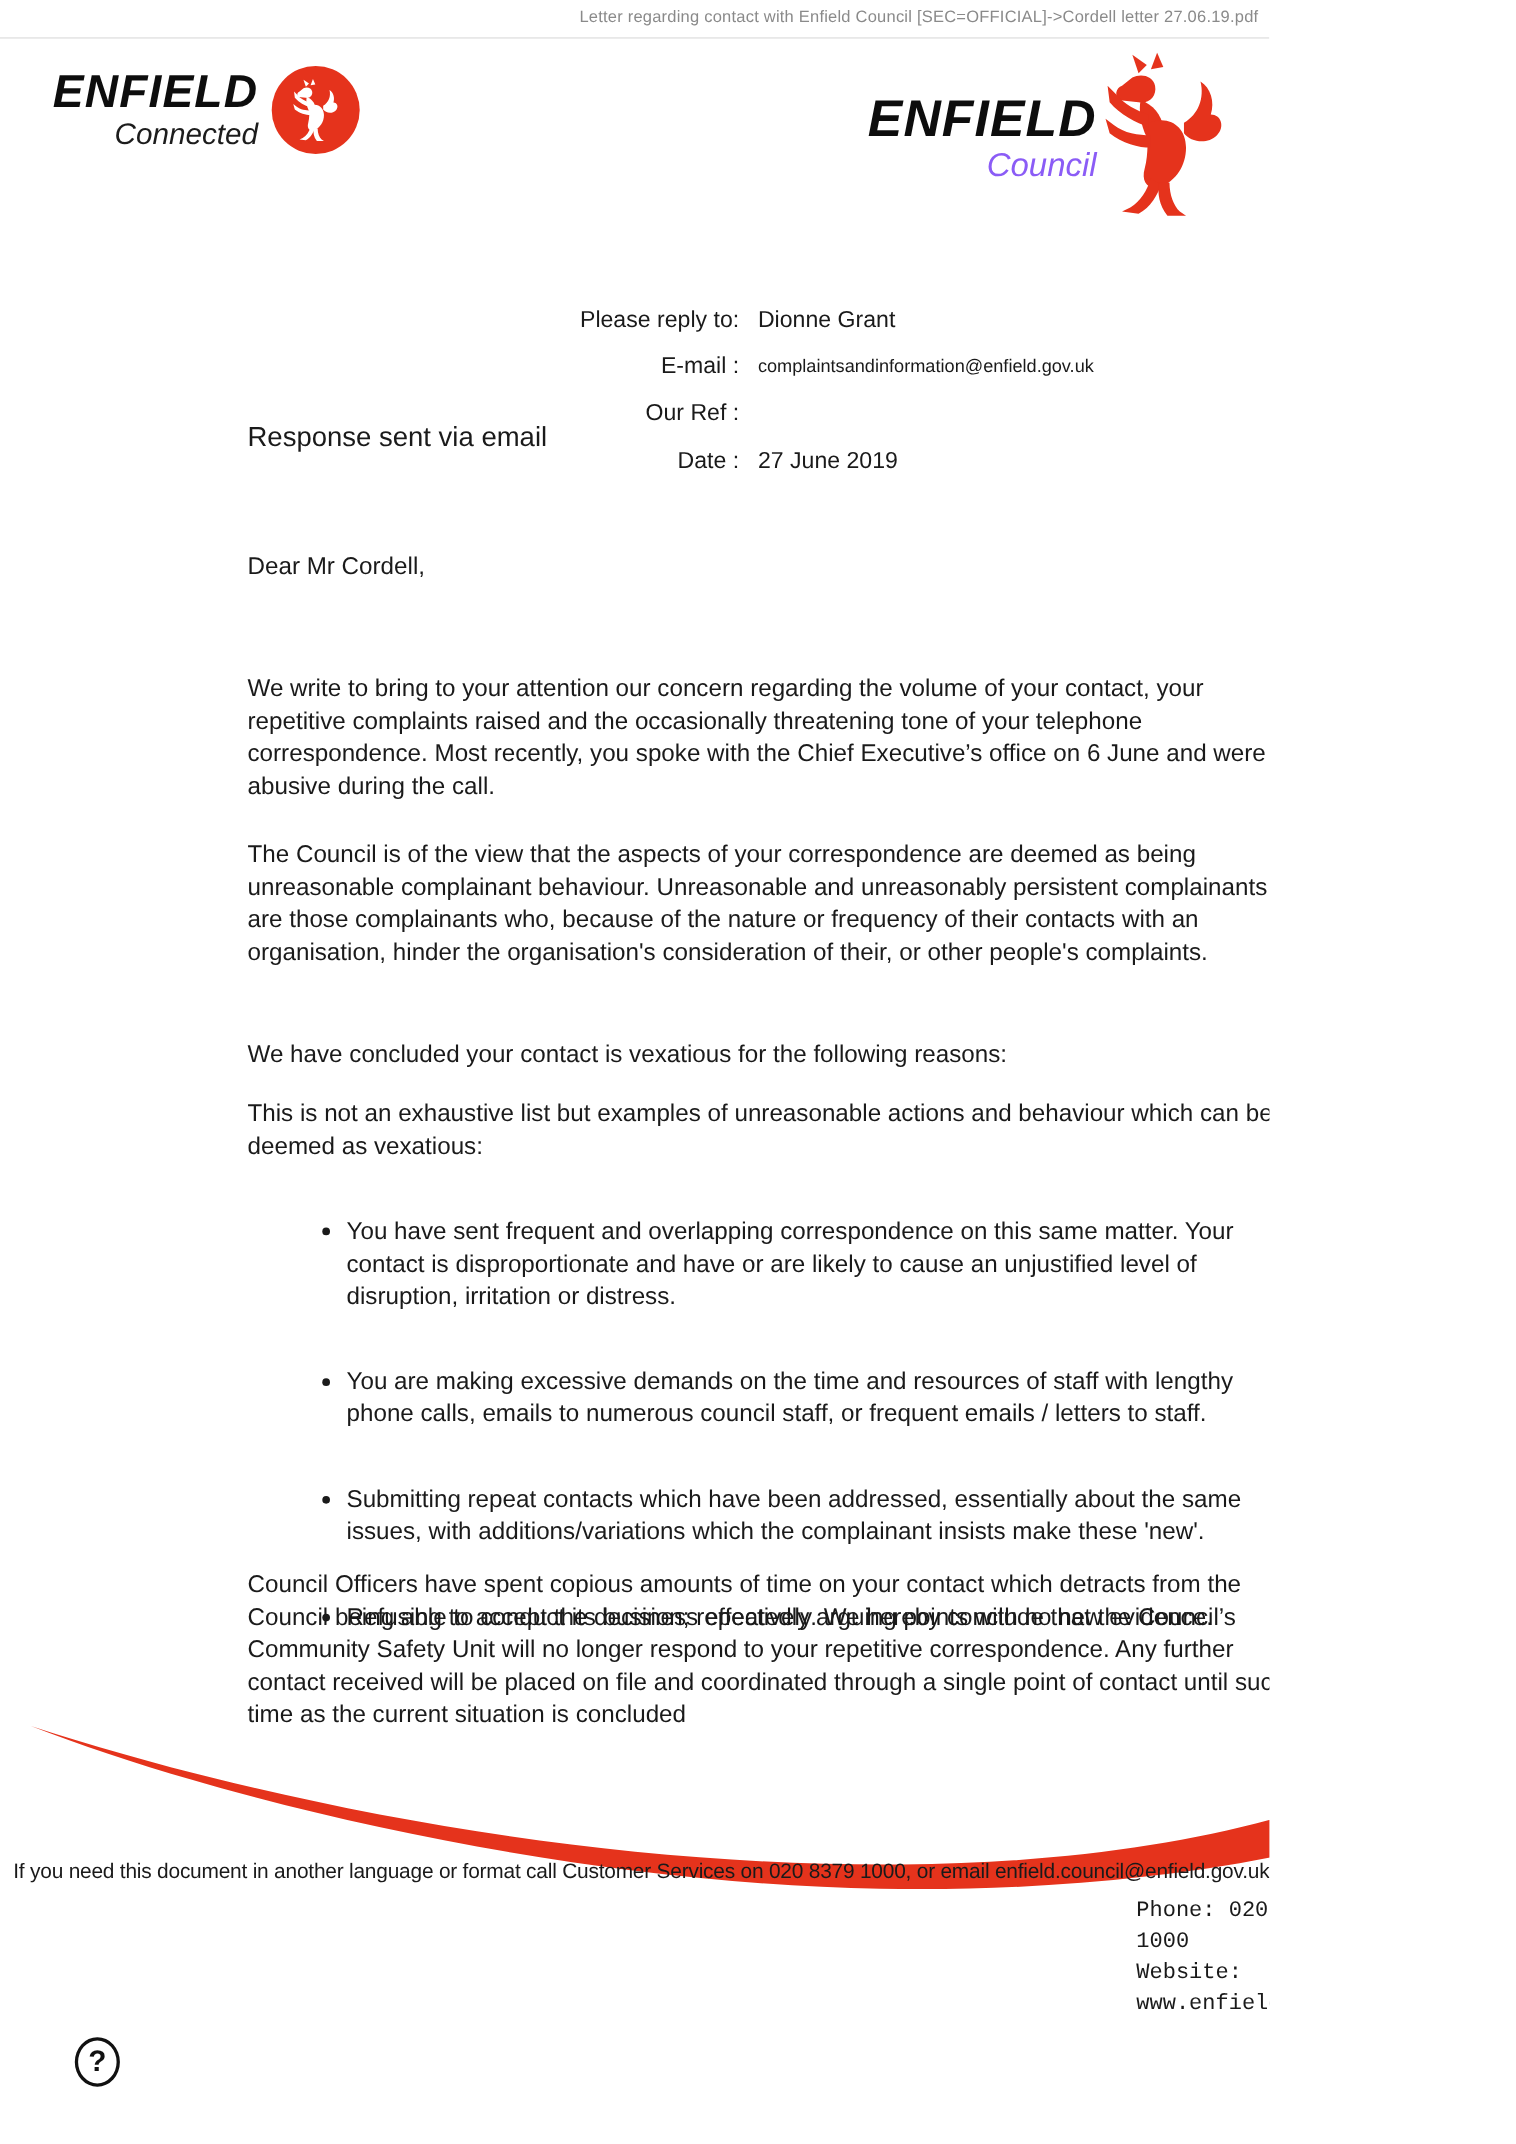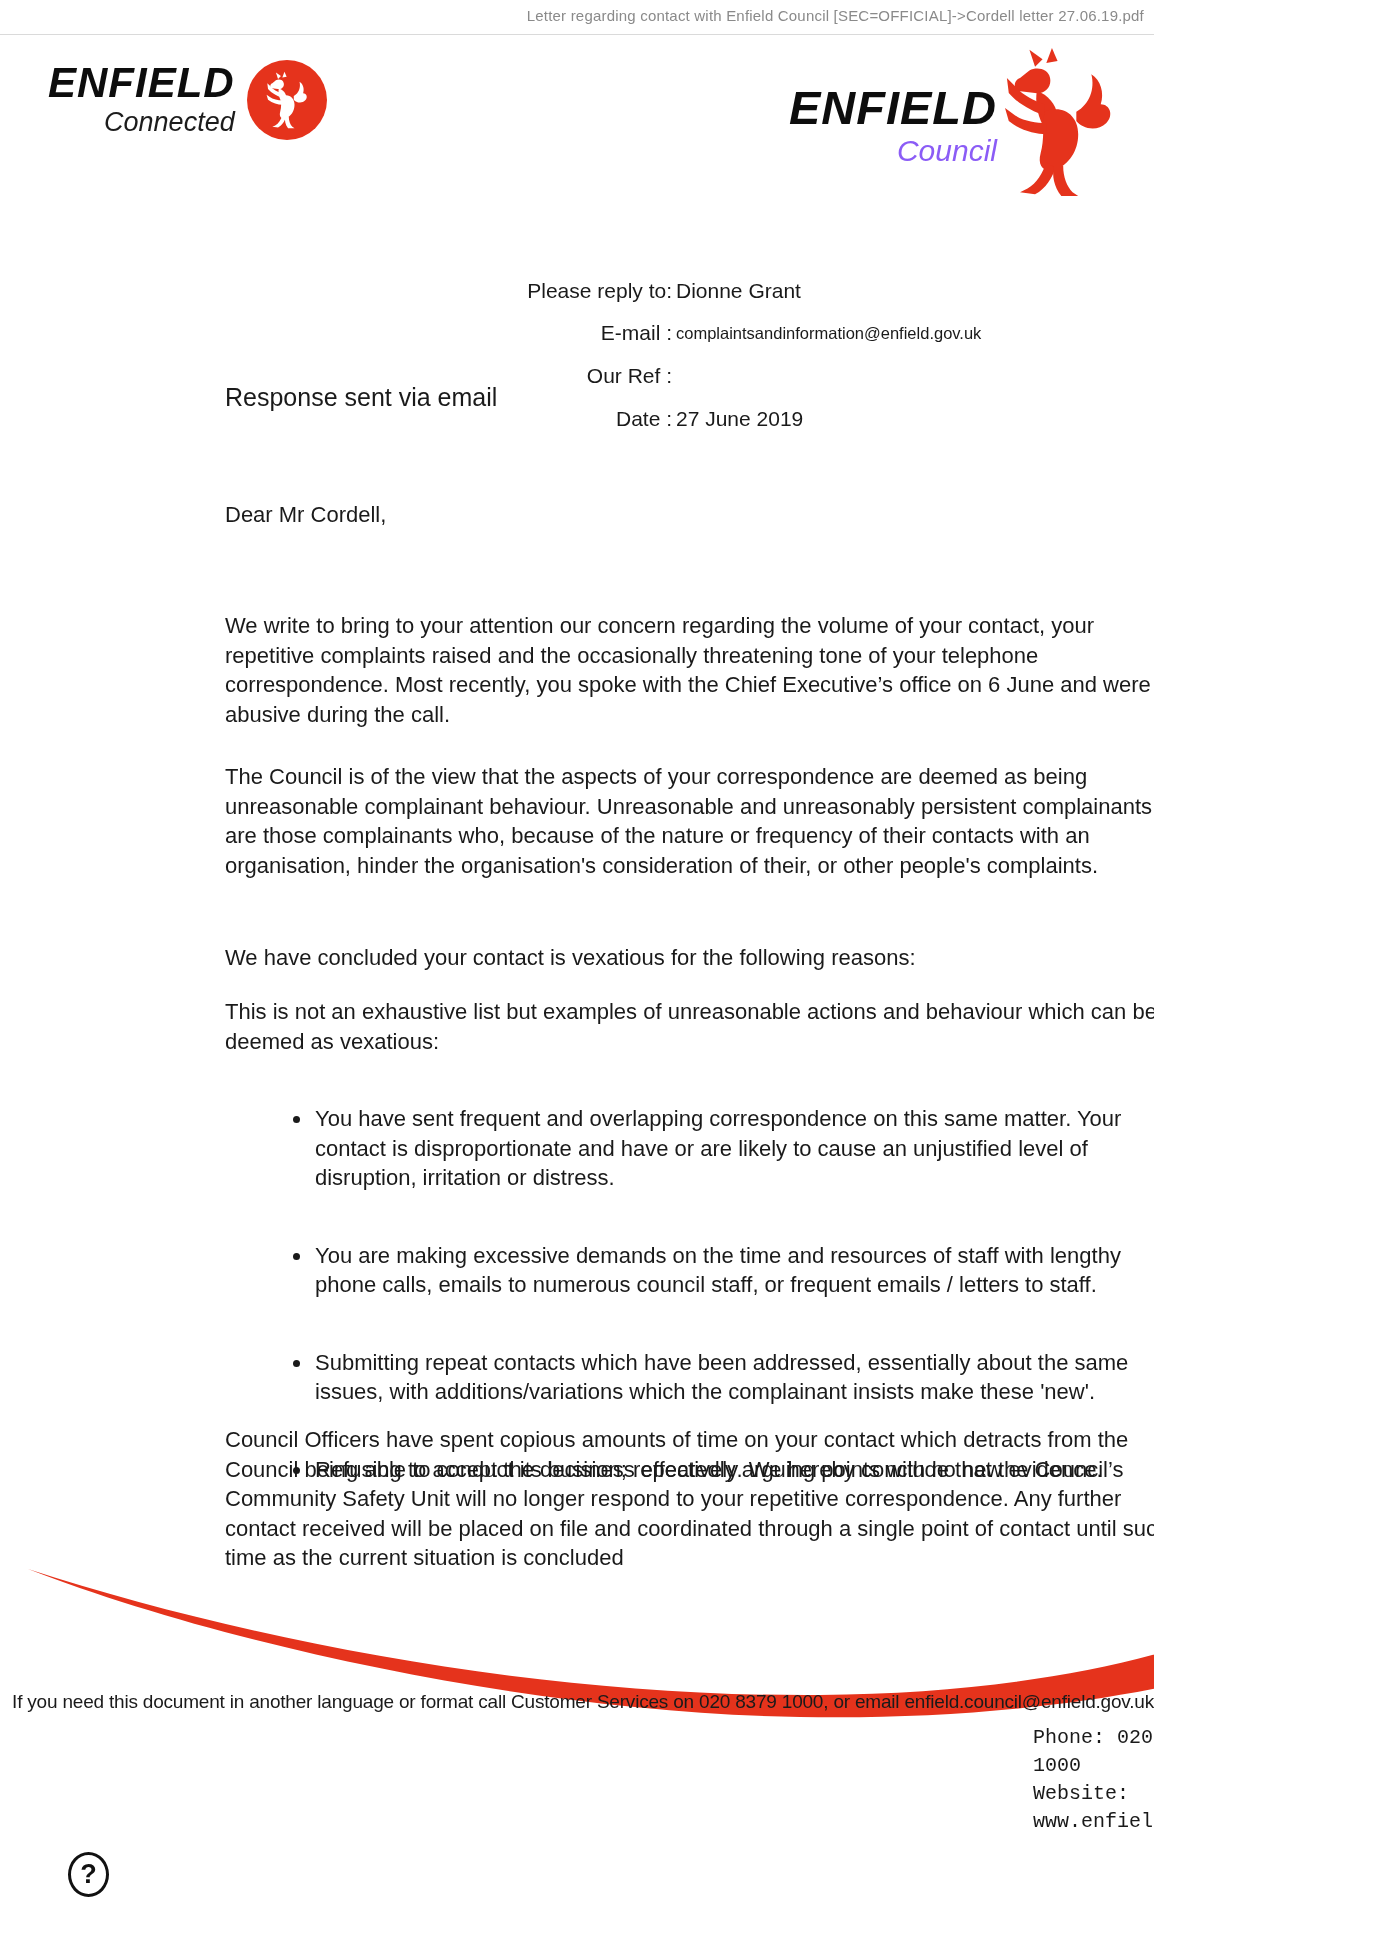--- a/index.html
+++ b/index.html
@@ -21,21 +21,21 @@
 
   .logo-right{ position:absolute; top:46px; right:28px; display:flex; align-items:flex-start; }
   .logo-right .words{ text-align:right; margin-top:38px; }
   .logo-right .t1{ font-size:47px; font-weight:bold; font-style:italic; letter-spacing:1px; line-height:1; color:#0d0d0d; }
   .logo-right .t2{ font-size:30px; font-style:italic; margin-top:3px; color:#8b5cf6; }
   .logo-right svg{ margin-left:-6px; }
 
   
   .meta-row{ position:absolute; left:360px; display:flex; font-size:21px; }
   .meta-row .lbl{ width:312px; text-align:right; }
-  .meta-row .val{ margin-left:4px; white-space:nowrap; }
+  .meta-row .val{ margin-left:17px; white-space:nowrap; }
   .meta-row .val.small{ font-size:16.5px; padding-top:3px; }
   .response-note{ position:absolute; left:225px; top:383px; font-size:25px;text-align:center; }
 
   
   .body-text{ position:absolute; left:225px; width:952px; font-size:22px; line-height:29.5px; }
   .bold{ font-weight:bold; }
   ul.points{ list-style:disc outside; padding-left:88px; }
   ul.points li{ padding-left:2px;margin-top:48px; }
 
   

